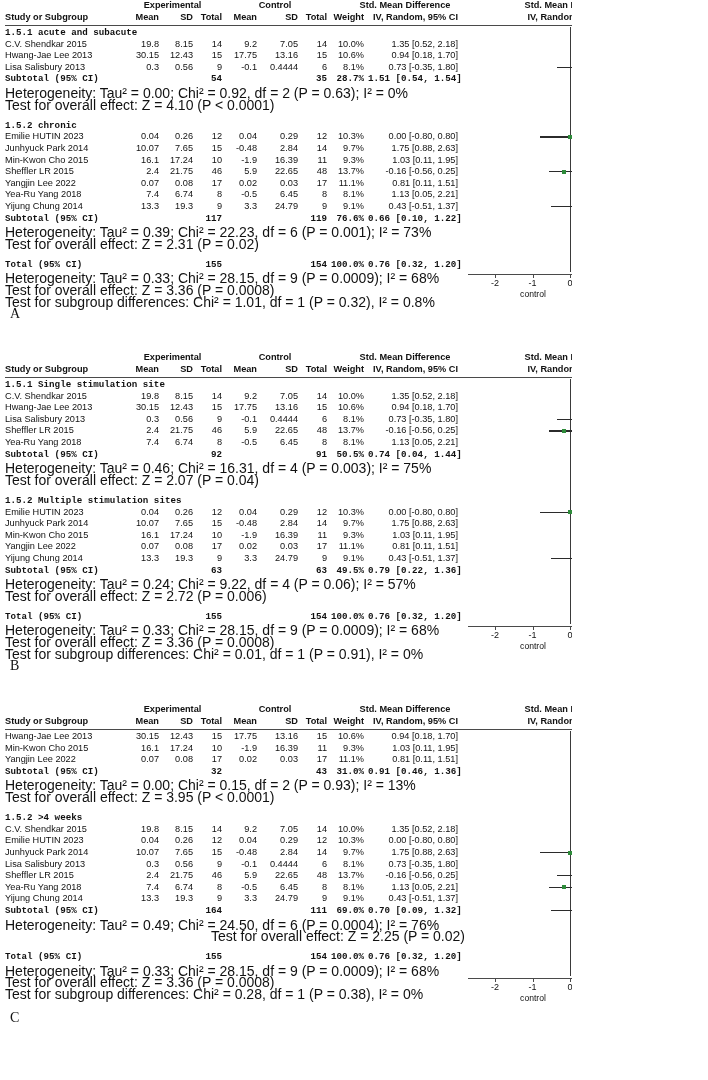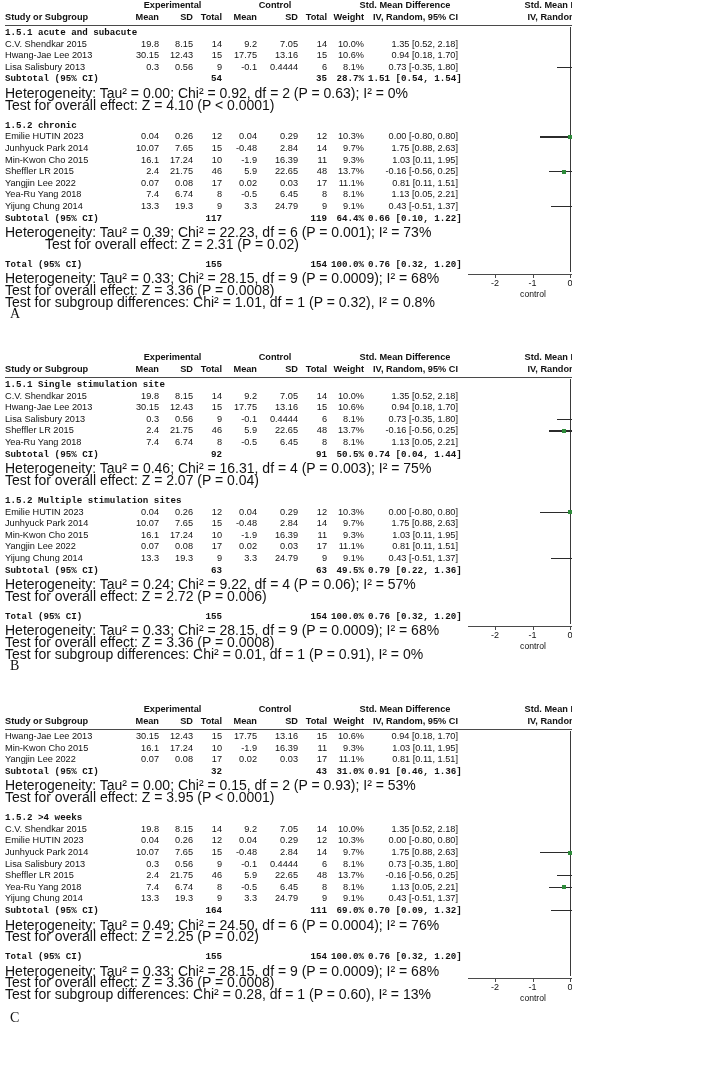--- a/index.html
+++ b/index.html
@@ -217,28 +217,28 @@
             <div class="abs c-mean2">3.3</div>
             <div class="abs c-sd2">24.79</div>
             <div class="abs c-tot2">9</div>
             <div class="abs c-weight">9.1%</div>
             <div class="abs c-smd">0.43 [-0.51, 1.37]</div>
           </div>
           <div class="row bold">
             <div class="abs c-study">Subtotal (95% CI)</div>
             <div class="abs c-tot1">117</div>
             <div class="abs c-tot2">119</div>
-            <div class="abs c-weight">64.4%</div>
+            <div class="abs c-weight">76.6%</div>
             <div class="abs c-smd">0.66 [0.10, 1.22]</div>
           </div>
           <div class="note">
             <div class="abs c-study" style="width: 460px;">Heterogeneity: Tau² = 0.39; Chi² = 22.23, df = 6 (P = 0.001); I² = 73%</div>
           </div>
           <div class="note">
-            <div class="abs c-study" style="width: 460px; margin-left: 40px;">Test for overall effect: Z = 2.31 (P = 0.02)</div>
+            <div class="abs c-study" style="width: 460px;">Test for overall effect: Z = 2.31 (P = 0.02)</div>
           </div>
           <div class="spacer"></div>
           <div class="row bold">
             <div class="abs c-study">Total (95% CI)</div>
             <div class="abs c-tot1">155</div>
             <div class="abs c-tot2">154</div>
             <div class="abs c-weight">100.0%</div>
             <div class="abs c-smd">0.76 [0.32, 1.20]</div>
           </div>
           <div class="note">
@@ -622,21 +622,21 @@
             <div class="abs c-smd">0.81 [0.11, 1.51]</div>
           </div>
           <div class="row bold">
             <div class="abs c-study">Subtotal (95% CI)</div>
             <div class="abs c-tot1">32</div>
             <div class="abs c-tot2">43</div>
             <div class="abs c-weight">31.0%</div>
             <div class="abs c-smd">0.91 [0.46, 1.36]</div>
           </div>
           <div class="note">
-            <div class="abs c-study" style="width: 460px;">Heterogeneity: Tau² = 0.00; Chi² = 0.15, df = 2 (P = 0.93); I² = 53%</div>
+            <div class="abs c-study" style="width: 460px;">Heterogeneity: Tau² = 0.00; Chi² = 0.15, df = 2 (P = 0.93); I² = 13%</div>
           </div>
           <div class="note">
             <div class="abs c-study" style="width: 460px;">Test for overall effect: Z = 3.95 (P &lt; 0.0001)</div>
           </div>
           <div class="spacer"></div>
           <div class="grp">
             <div class="abs c-study">1.5.2 &gt;4 weeks</div>
           </div>
           <div class="row ">
             <div class="abs c-study">C.V. Shendkar 2015</div>
@@ -719,38 +719,38 @@
             <div class="abs c-study">Subtotal (95% CI)</div>
             <div class="abs c-tot1">164</div>
             <div class="abs c-tot2">111</div>
             <div class="abs c-weight">69.0%</div>
             <div class="abs c-smd">0.70 [0.09, 1.32]</div>
           </div>
           <div class="note">
             <div class="abs c-study" style="width: 460px;">Heterogeneity: Tau² = 0.49; Chi² = 24.50, df = 6 (P = 0.0004); I² = 76%</div>
           </div>
           <div class="note">
-            <div class="abs c-study" style="width: 460px;">Test for overall effect: Z = 2.25 (P = 0.02)</div>
+            <div class="abs c-study" style="width: 460px; text-align: right;">Test for overall effect: Z = 2.25 (P = 0.02)</div>
           </div>
           <div class="spacer"></div>
           <div class="row bold">
             <div class="abs c-study">Total (95% CI)</div>
             <div class="abs c-tot1">155</div>
             <div class="abs c-tot2">154</div>
             <div class="abs c-weight">100.0%</div>
             <div class="abs c-smd">0.76 [0.32, 1.20]</div>
           </div>
           <div class="note">
             <div class="abs c-study" style="width: 460px;">Heterogeneity: Tau² = 0.33; Chi² = 28.15, df = 9 (P = 0.0009); I² = 68%</div>
           </div>
           <div class="note">
             <div class="abs c-study" style="width: 460px;">Test for overall effect: Z = 3.36 (P = 0.0008)</div>
           </div>
           <div class="note">
-            <div class="abs c-study" style="width: 460px;">Test for subgroup differences: Chi² = 0.28, df = 1 (P = 0.60), I² = 13%</div>
+            <div class="abs c-study" style="width: 460px;">Test for subgroup differences: Chi² = 0.28, df = 1 (P = 0.38), I² = 0%</div>
           </div>
         </div>
         <div class="plot" style="top: 27px;">
           <div class="zeroline" style="top: 0px; height: 244.6px;"></div>
           <div class="cirow" style="top: 11.6px;">
             <div class="ciline" style="left: 116.75px; width: 57px;"></div>
             <div class="cimark" style="left: 143.25px;"></div>
           </div>
           <div class="cirow" style="top: 23.2px;">
             <div class="ciline" style="left: 114.125px; width: 69px;"></div>

